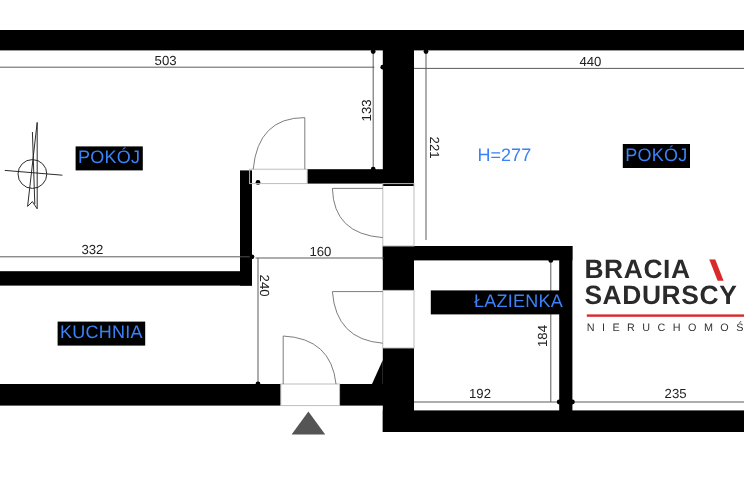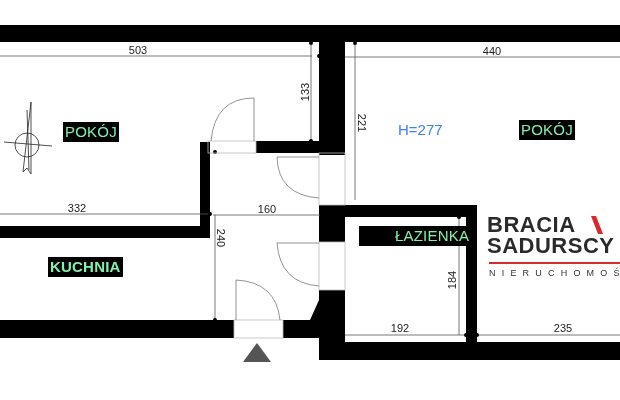--- a/index.html
+++ b/index.html
@@ -1,19 +1,19 @@
 <!DOCTYPE html>
 <html><head>
 <meta charset="utf-8">
 <style>
   html, body { margin:0; padding:0; background:#ffffff; }
   body { width:620px; height:400px; overflow:hidden; position:relative; font-family:"Liberation Sans", sans-serif; }
   #plan { position:absolute; left:0; top:0; width:620px; height:400px; }
   .dim { font-family:"Liberation Sans", sans-serif; font-size:11px; fill:#222; }
-  .room { position:absolute; background:#000; color:#86efac; font-family:"Liberation Sans", sans-serif; font-size:15px; line-height:20px; padding:0 2px; letter-spacing:0.2px; }
+  .room { position:absolute; background:#000; color:#3b82f6; font-family:"Liberation Sans", sans-serif; font-size:15px; line-height:20px; padding:0 2px; letter-spacing:0.2px; }
   .height-label { position:absolute; color:#3b82f6; font-family:"Liberation Sans", sans-serif; font-size:15px; }
   .logo { position:absolute; left:487px; top:214px; width:140px; height:70px; }
   .logo .l1, .logo .l2 { font-family:"Liberation Sans", sans-serif; font-weight:bold; font-size:22px; line-height:21px; color:#2a2a2a; letter-spacing:0.5px; white-space:nowrap; }
   .logo .bar { position:absolute; left:2px; top:48px; width:140px; height:2px; background:#d82a2a; }
   .logo .sub { position:absolute; left:2px; top:54px; font-family:"Liberation Sans", sans-serif; font-size:9px; color:#333; letter-spacing:6.2px; white-space:nowrap; }
   .logo .mark { position:absolute; left:98px; top:2px; }
 </style>
 </head>
 <body>
 
@@ -103,22 +103,22 @@
   <text class="dim" x="77" y="212" text-anchor="middle">332</text>
   <text class="dim" x="267" y="213" text-anchor="middle">160</text>
   <text class="dim" transform="translate(217,238) rotate(90)" text-anchor="middle">240</text>
   <text class="dim" transform="translate(456,280) rotate(-90)" text-anchor="middle">184</text>
   <text class="dim" x="400" y="332" text-anchor="middle">192</text>
   <text class="dim" x="563" y="332" text-anchor="middle">235</text>
 </svg>
 
 <div class="room" style="left:63px;top:122px;">POKÓJ</div>
 <div class="room" style="left:519px;top:120px;">POKÓJ</div>
-<div class="room" style="left:48px;top:257px;font-weight:bold;">KUCHNIA</div>
-<div class="room" style="left:359px;top:226px;padding-left:36px;">ŁAZIENKA</div>
+<div class="room" style="left:48px;top:268px;">KUCHNIA</div>
+<div class="room" style="left:359px;top:242px;padding-left:36px;">ŁAZIENKA</div>
 
 <div class="height-label" style="left:398px;top:121px;">H=277</div>
 
 <div class="logo">
   <div class="l1">BRACIA</div>
   <div class="l2">SADURSCY</div>
   <svg class="mark" width="20" height="20" viewBox="0 0 20 20">
     <polygon points="6,0 11,0 18,18 13,18" fill="#d82a2a"></polygon>
   </svg>
   <div class="bar"></div>

